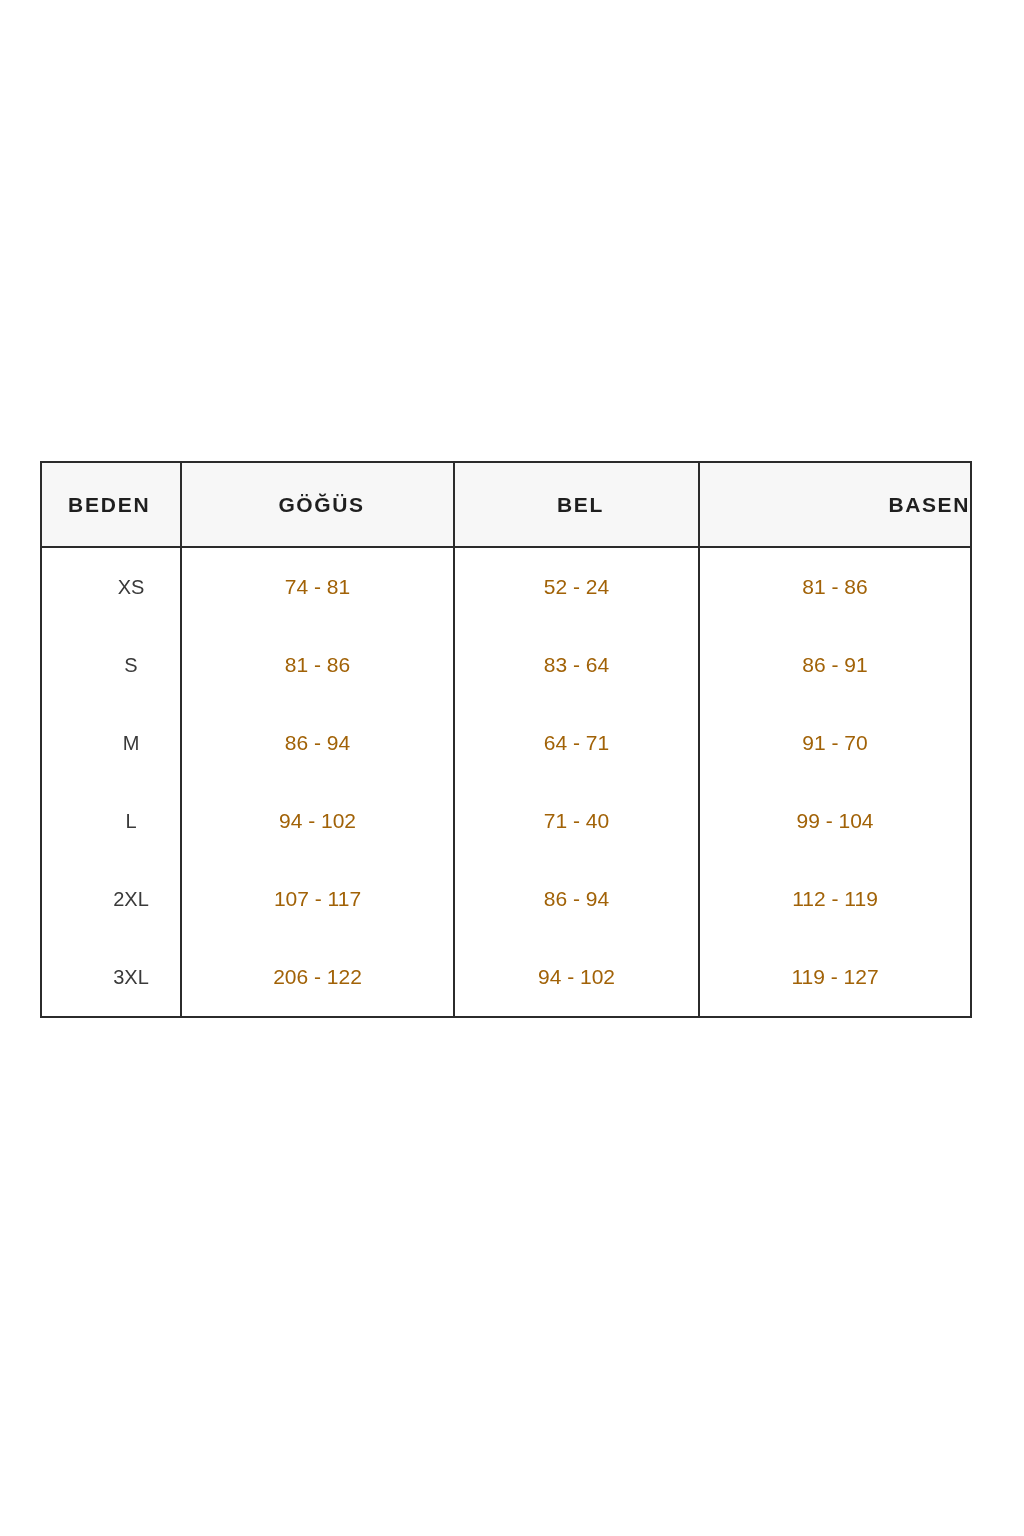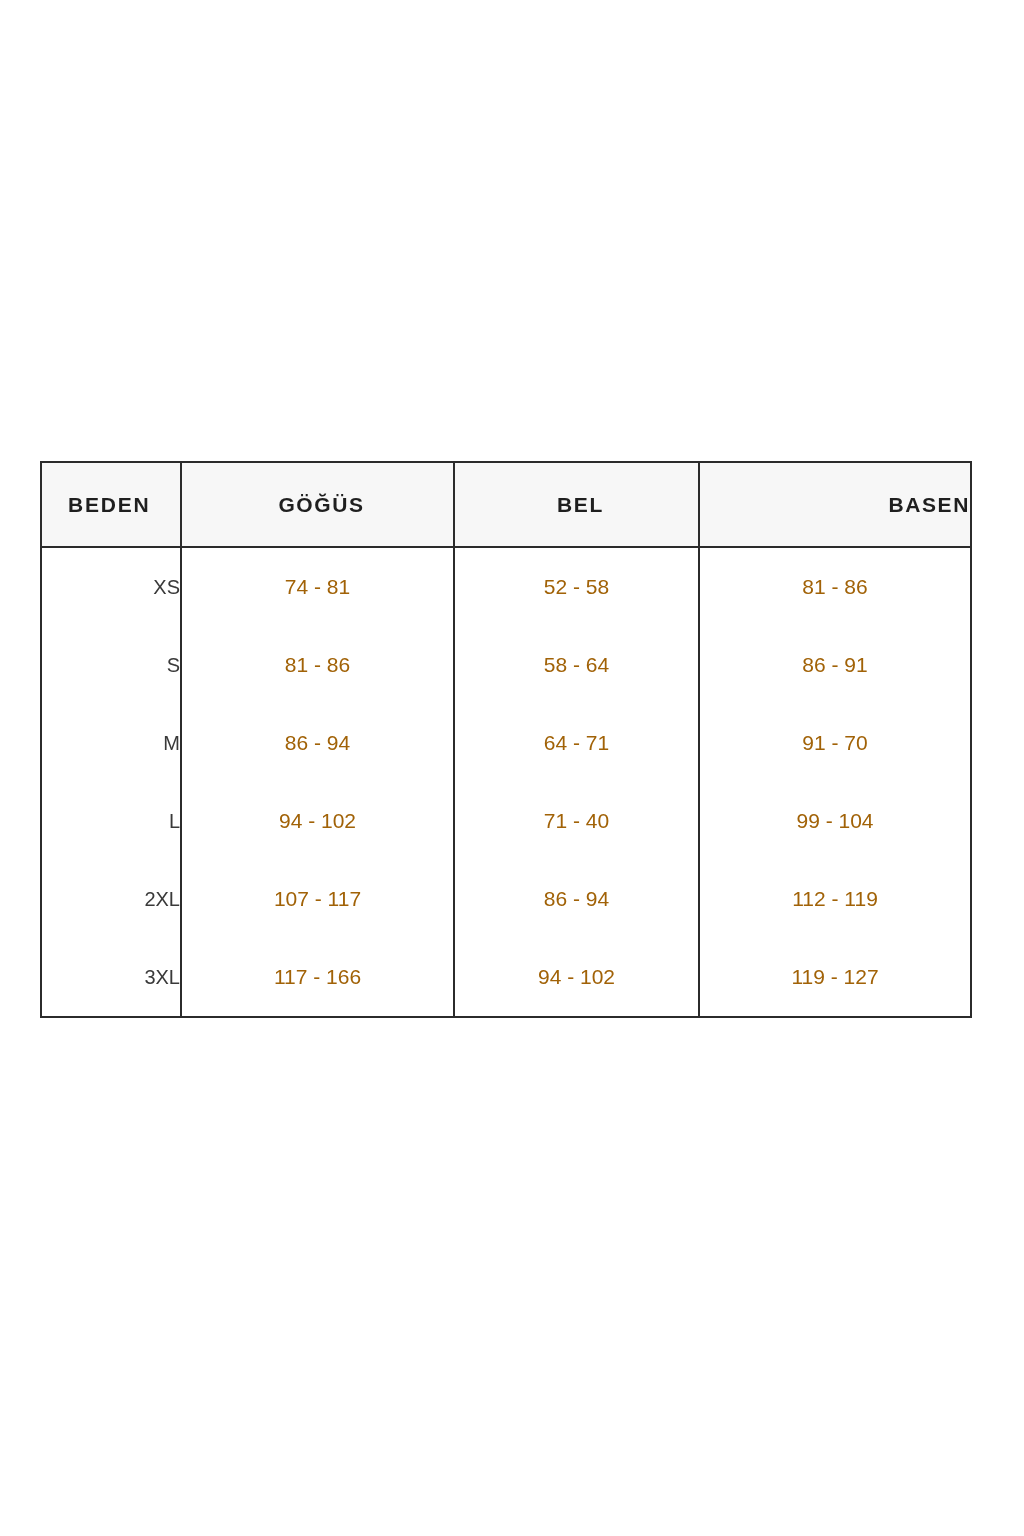--- a/index.html
+++ b/index.html
@@ -64,21 +64,21 @@
     font-size: 21px;
     color: #a16207;
     text-align: center;
     vertical-align: middle;
     font-weight: 400;
   }
   tbody tr.data-row td:last-child {
     border-right: none;
   }
   tbody tr.data-row td.cell-size {
-    text-align: right;
+    text-align: center;
     padding-left: 40px;
     font-size: 20px;
     color: #3a3a3a;
   }
   tbody tr.data-row:last-child td {
     border-bottom: none;
   }
 </style>
 </head>
 <body>
@@ -96,27 +96,27 @@
         <th class="col-head-beden">BEDEN</th>
         <th>GÖĞÜS</th>
         <th>BEL</th>
         <th>BASEN</th>
       </tr>
     </thead>
     <tbody>
       <tr class="data-row">
         <td class="cell-size">XS</td>
         <td>74 - 81</td>
-        <td>52 - 58</td>
+        <td>52 - 24</td>
         <td>81 - 86</td>
       </tr>
       <tr class="data-row">
         <td class="cell-size">S</td>
         <td>81 - 86</td>
-        <td>58 - 64</td>
+        <td>83 - 64</td>
         <td>86 - 91</td>
       </tr>
       <tr class="data-row">
         <td class="cell-size">M</td>
         <td>86 - 94</td>
         <td>64 - 71</td>
         <td>91 - 70</td>
       </tr>
       <tr class="data-row">
         <td class="cell-size">L</td>
@@ -125,19 +125,19 @@
         <td>99 - 104</td>
       </tr>
       <tr class="data-row">
         <td class="cell-size">2XL</td>
         <td>107 - 117</td>
         <td>86 - 94</td>
         <td>112 - 119</td>
       </tr>
       <tr class="data-row">
         <td class="cell-size">3XL</td>
-        <td>117 - 166</td>
+        <td>206 - 122</td>
         <td>94 - 102</td>
         <td>119 - 127</td>
       </tr>
     </tbody>
   </table>
 </div>
 
 </body></html>

